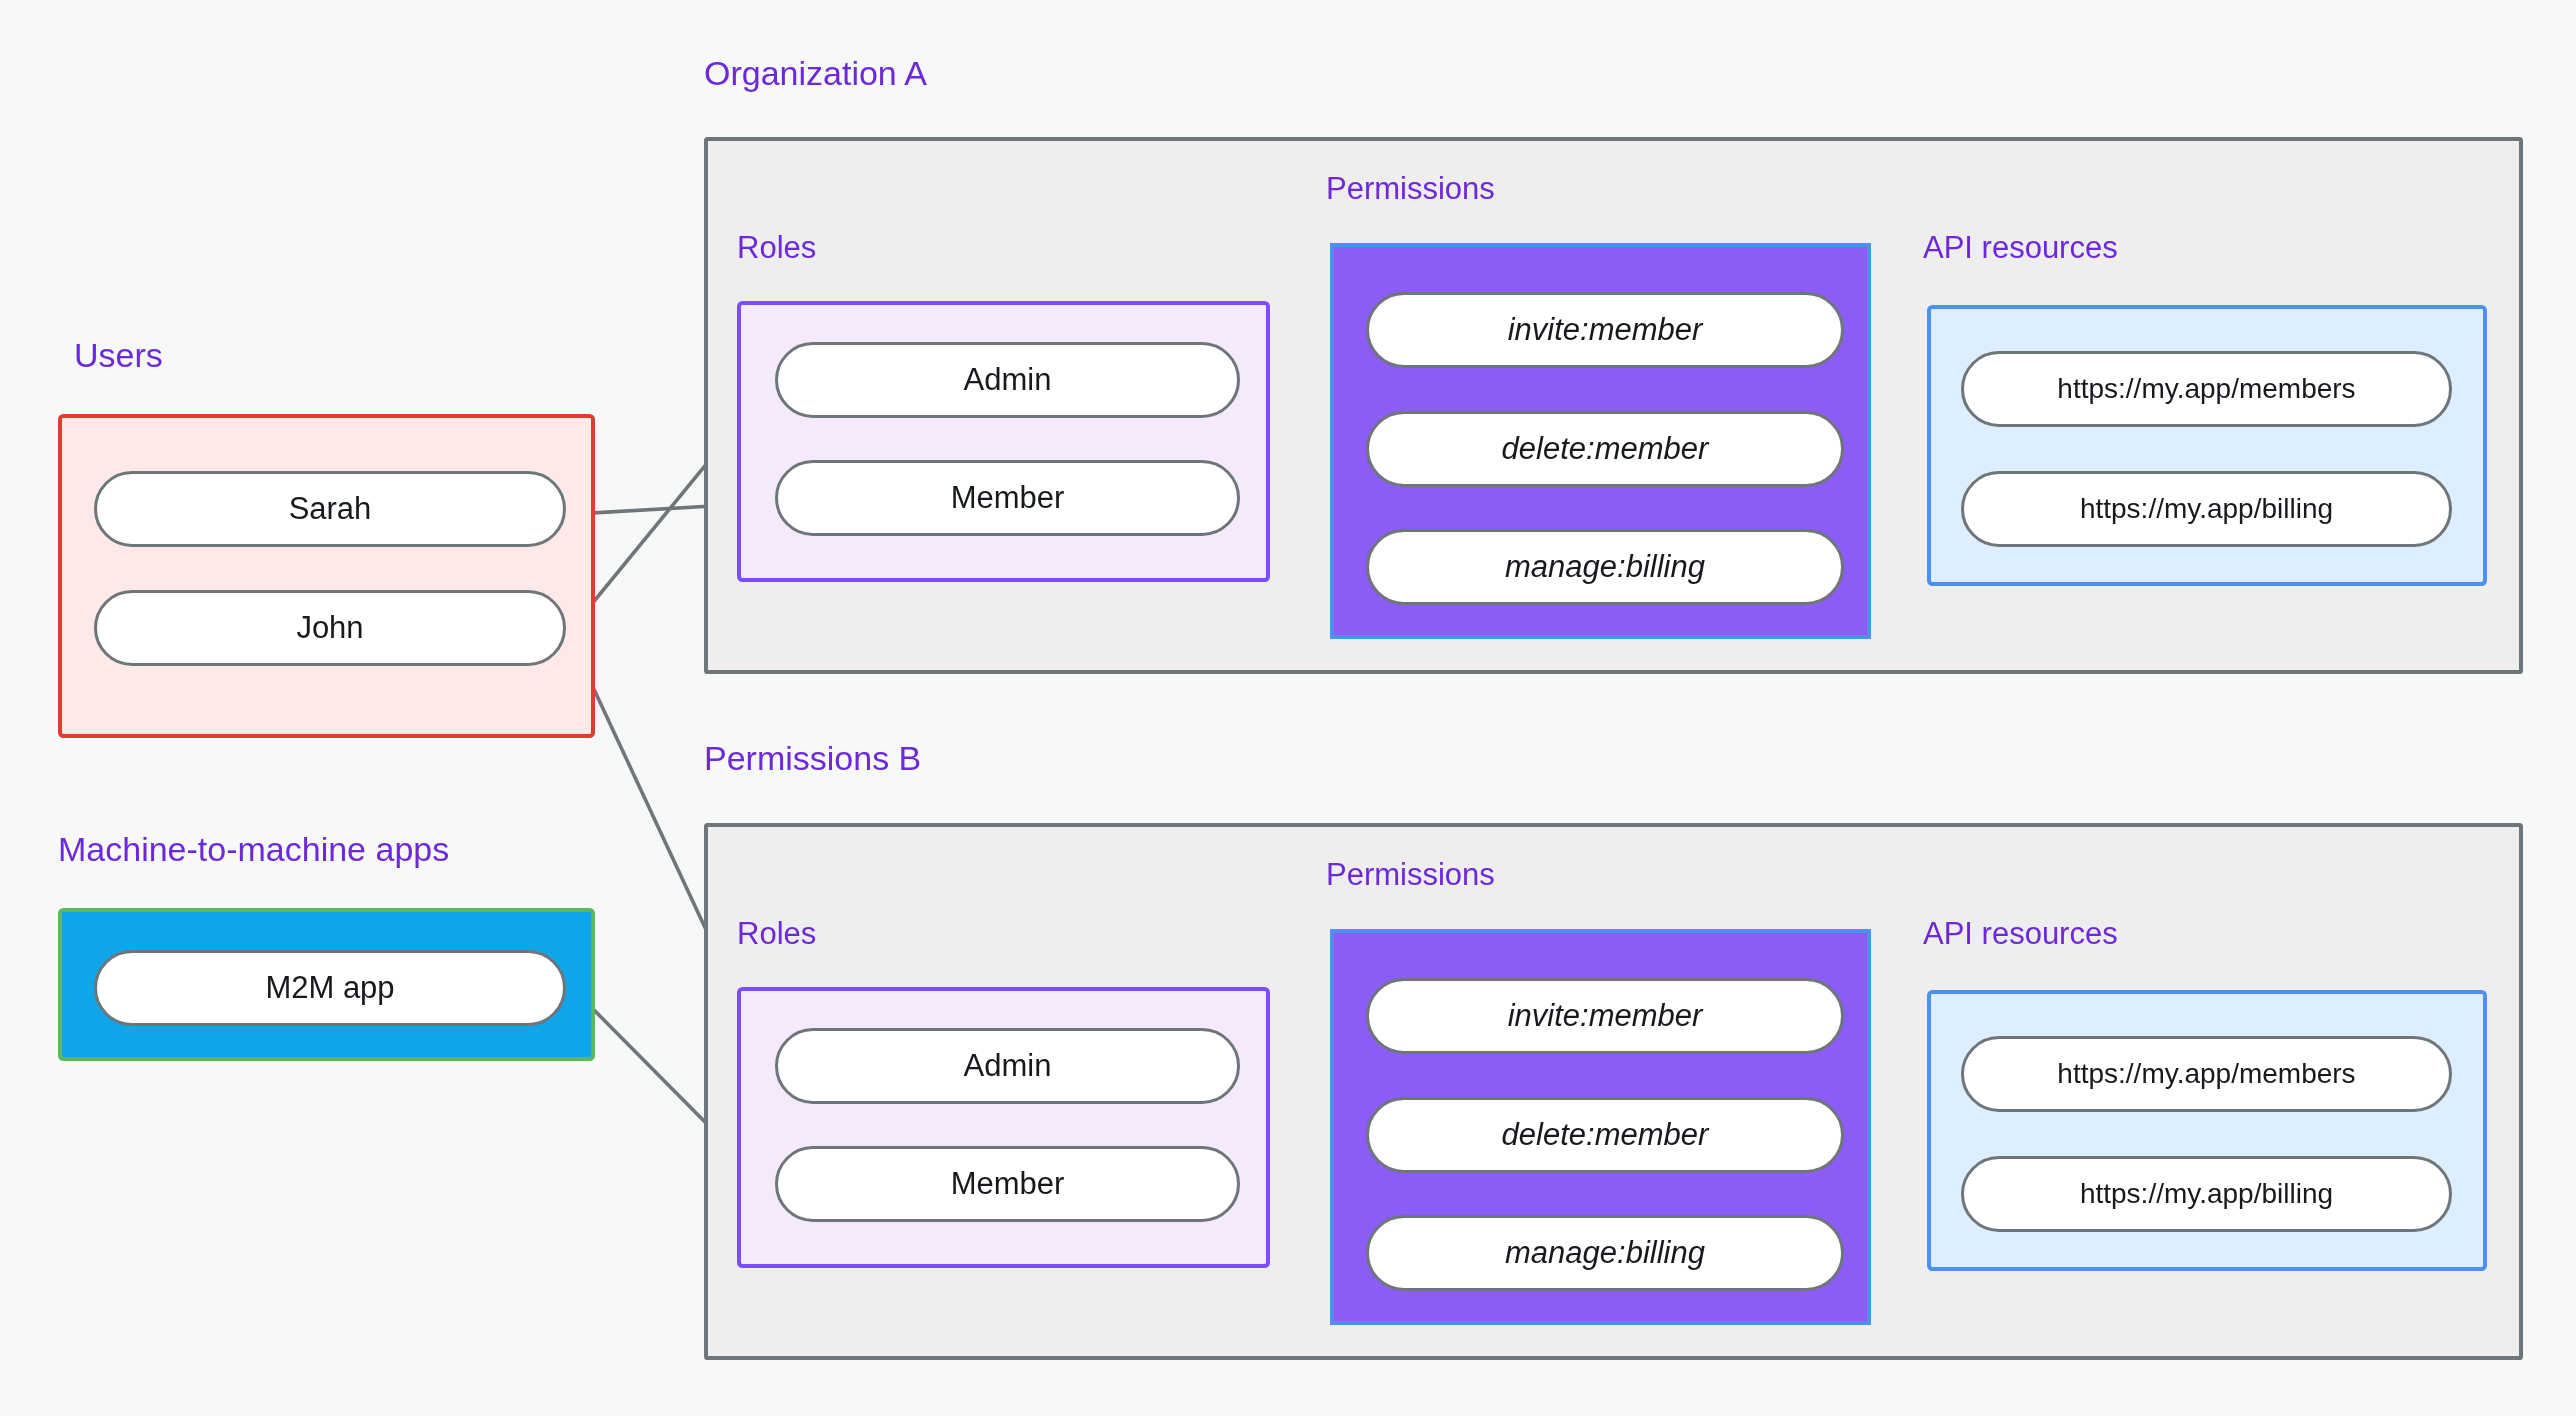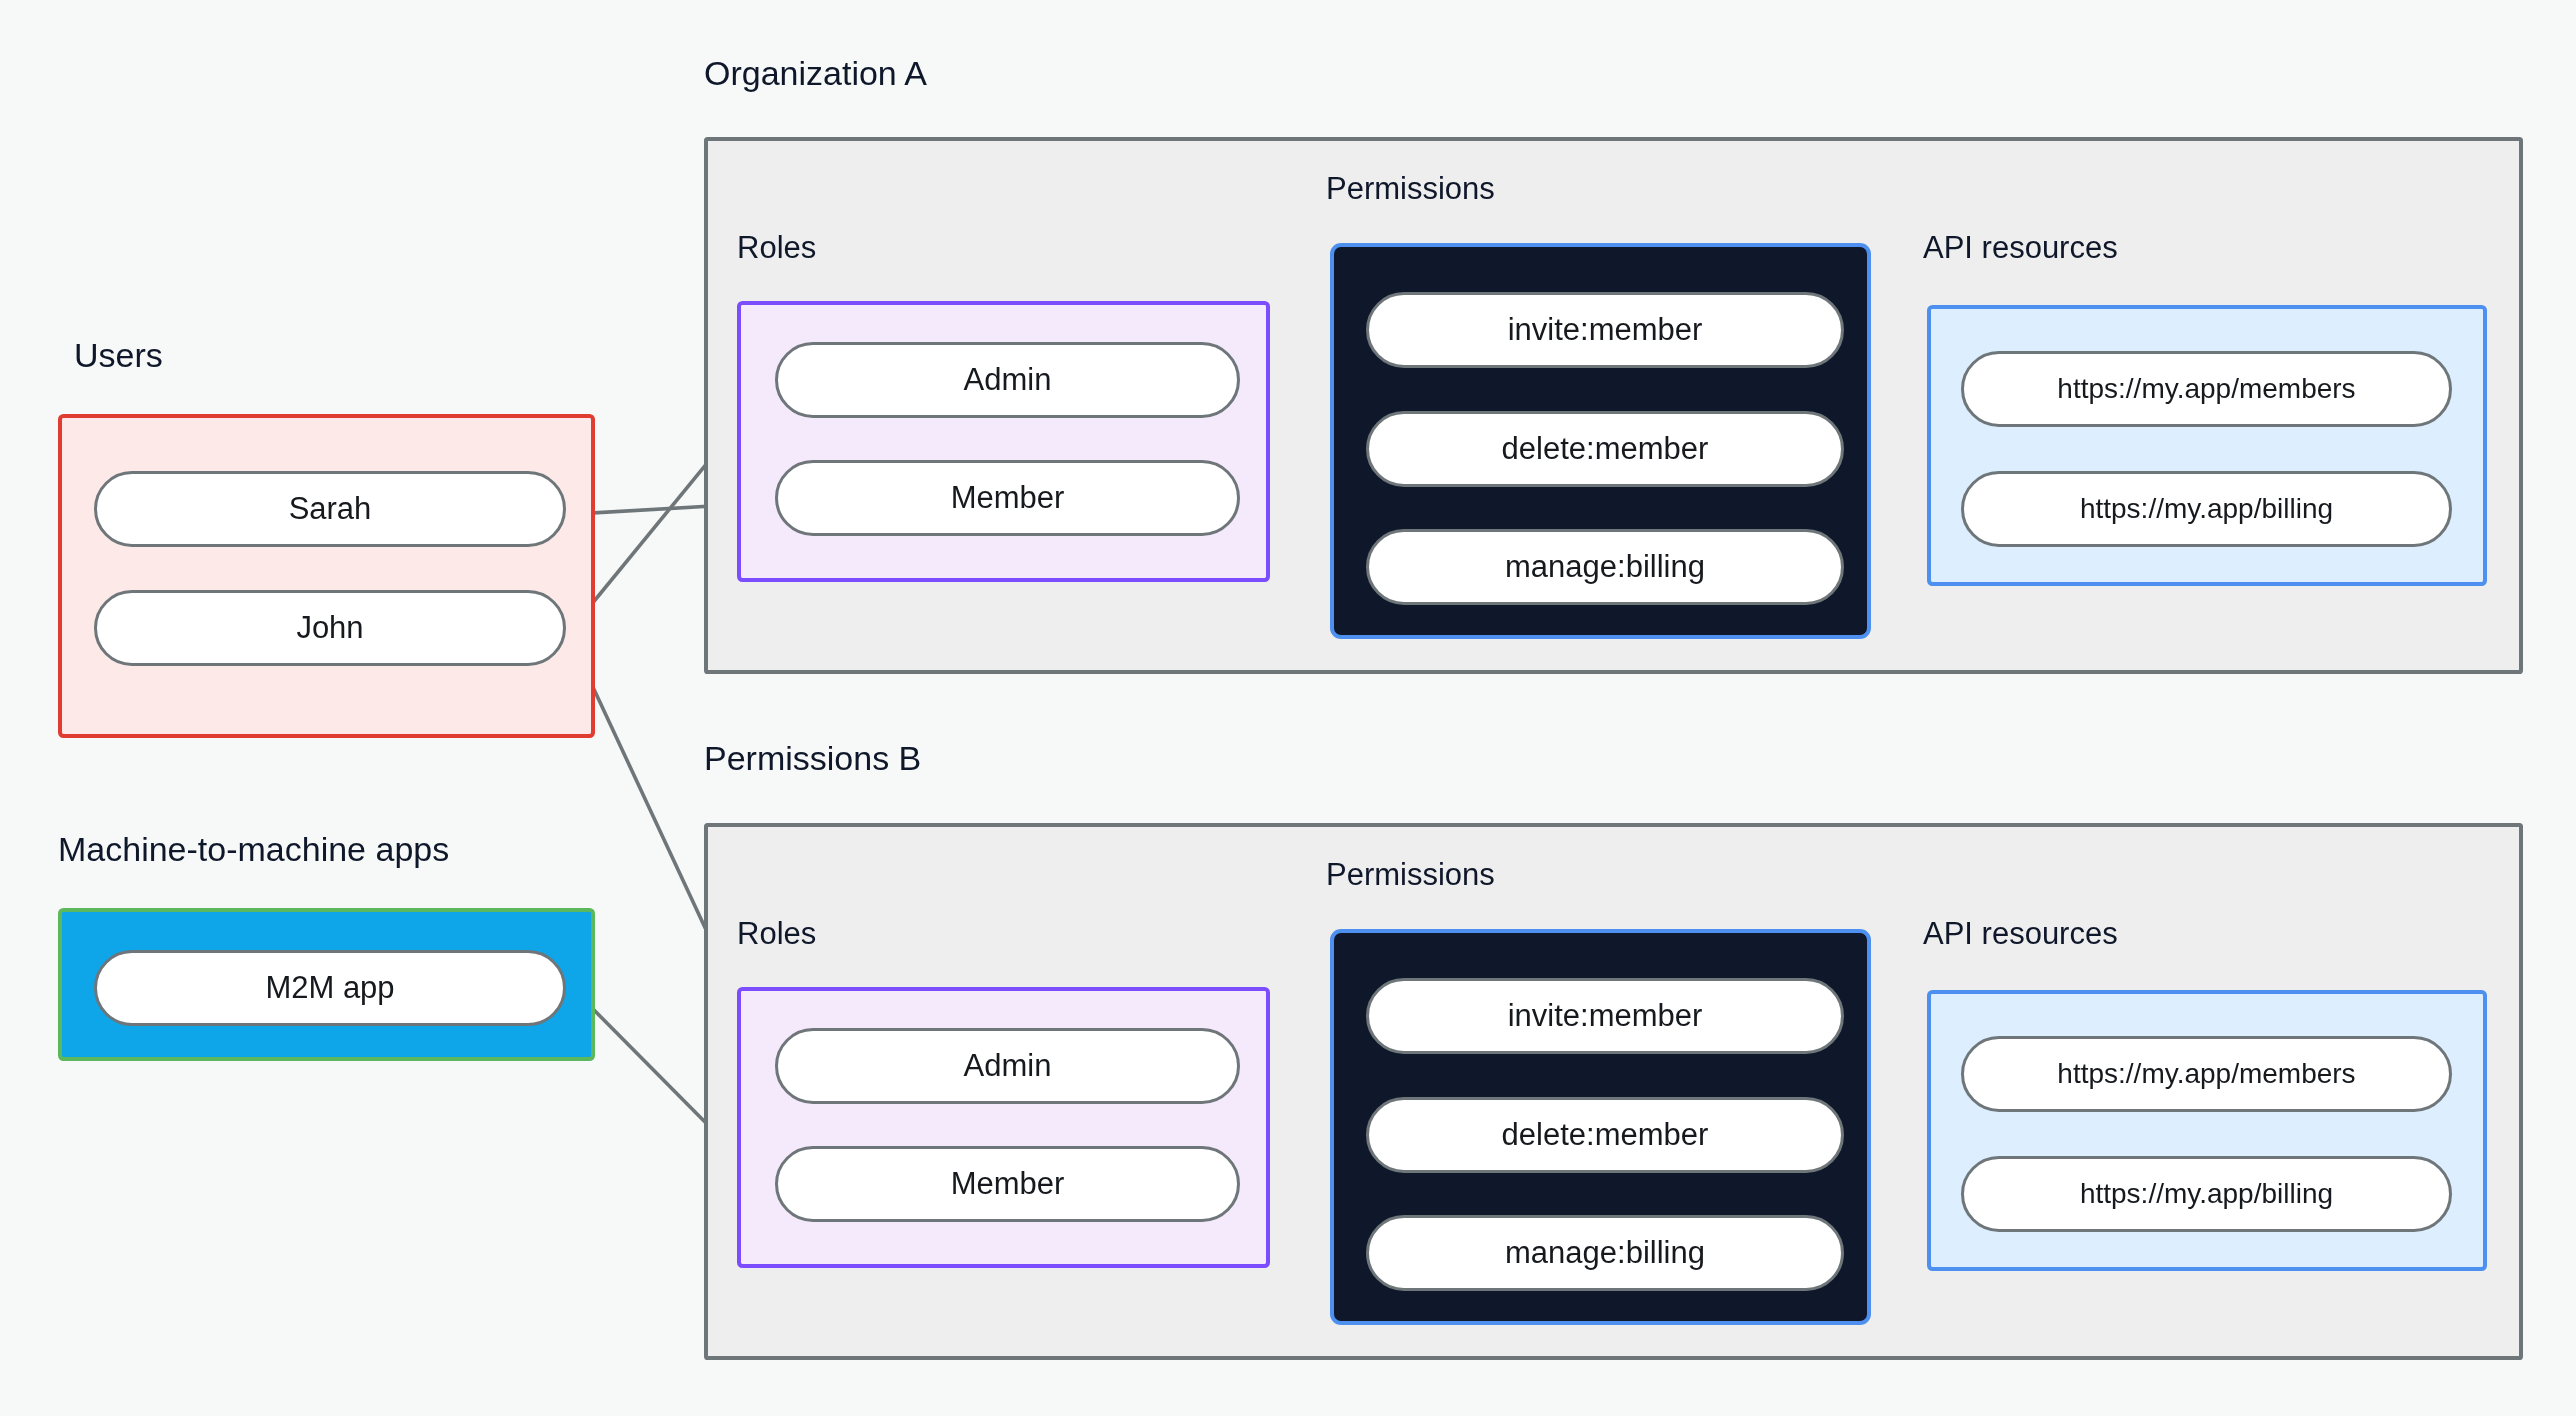--- a/index.html
+++ b/index.html
@@ -23,21 +23,21 @@
     left: 0; top: 0;
     width: 2576px;
     height: 1416px;
     pointer-events: none;
     z-index: 1;
   }
 
   
   .group-label {
     position: absolute;
-    color: #0f172a;
+    color: #6d28d9;
     font-size: 34px;
     line-height: 1;
     white-space: nowrap;
     z-index: 4;
   }
 
   
   .org-box {
     position: absolute;
     background: #eeeeee;
@@ -66,25 +66,26 @@
     position: absolute;
     background: #f4eafc;
     border: 4.5px solid #7c4dff;
     border-radius: 5.4px;
     box-sizing: border-box;
     z-index: 3;
     padding-left: 6px;
   }
   .perms-box {
     position: absolute;
-    background: #0f172a;
+    background: #8b5cf6;
     border: 4.5px solid #4d90f0;
-    border-radius: 11px;
+    border-radius: 0;
     box-sizing: border-box;
     z-index: 3;
+    font-style: italic;
   }
   .api-box {
     position: absolute;
     background: #ddeeff;
     border: 4.5px solid #4d90f0;
     border-radius: 5.4px;
     box-sizing: border-box;
     z-index: 3;
   }
 

